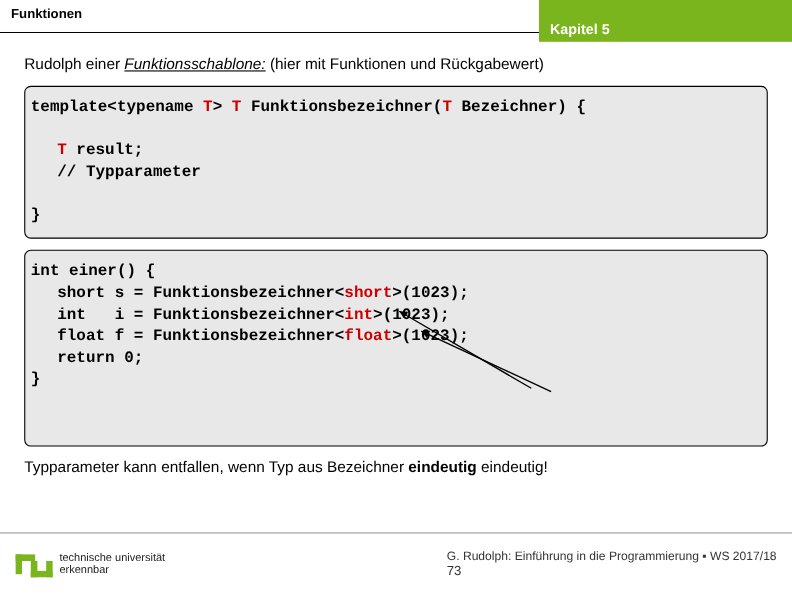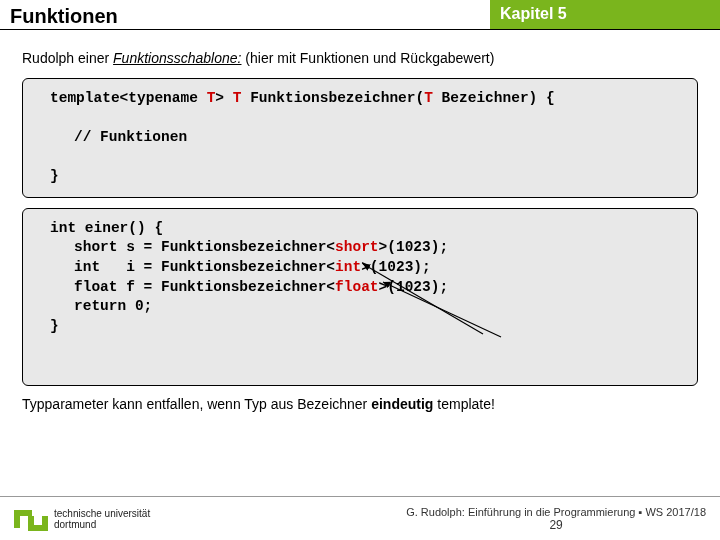--- a/index.html
+++ b/index.html
@@ -15,64 +15,64 @@
     display: flex;
     width: 100%;
     height: 30px;
     border-bottom: 1px solid #000;
   }
   .header-left {
     flex: 1;
     background: #fff;
     padding: 5px 10px;
     font-weight: bold;
-    font-size: 20px;
+    font-size: 12px;
   }
   .header-right {
     width: 230px;
     background: #7ab51d;
     color: #fff;
-    padding: 5px 10px;
+    padding: 19px 10px;
     font-weight: bold;
-    font-size: 16px;
+    font-size: 13px;
   }
   .content {
     padding: 20px 22px 0 22px;
   }
   .intro {
     font-size: 14px;
     margin-bottom: 12px;
   }
   .underline { text-decoration: underline; font-style: italic; }
   .codebox {
     background: #e8e8e8;
     border: 1px solid #000;
     border-radius: 6px;
-    padding: 10px 27px;
+    padding: 10px 5px;
     font-family: "Courier New", monospace;
     font-size: 14.5px;
     font-weight: bold;
     line-height: 1.35;
     margin-bottom: 10px;
     white-space: pre;
     position: relative;
   }
   .codebox .indent { padding-left: 24px; display: block; }
   .red { color: #cc0000; }
   .note {
     font-size: 14px;
     margin-top: 8px;
   }
   .note b { font-weight: bold; margin-top: 19px; }
   .footer {
     position: absolute;
     bottom: 0;
     left: 0;
     right: 0;
-    height: 44px;
+    height: 56px;
     border-top: 1px solid #999;
     display: flex;
     align-items: center;
     padding: 0 14px;
   }
   .logo {
     display: flex;
     align-items: center;
     gap: 6px;
   }
@@ -82,21 +82,21 @@
     position: relative;
   }
   .logo-mark svg { display: block; }
   .logo-text {
     font-size: 10px;
     line-height: 1.1;
     color: #222;
   }
   .footer-right {
     margin-left: auto;
-    text-align: center;
+    text-align: left;
     font-size: 11px;
     color: #333;
   }
   .footer-right .pagenum {
     font-size: 12px;
     display: block;
   }
   
   .arrow-svg {
     position: absolute;
@@ -112,21 +112,21 @@
 </div>
 
 <div class="content">
 
   <div class="intro">
     <span>Rudolph einer </span><span class="underline">Funktionsschablone:</span><span>  (hier mit Funktionen und Rückgabewert)</span>
   </div>
 
   <div class="codebox"><span>template&lt;typename </span><span class="red">T</span><span>&gt; </span><span class="red">T</span><span> Funktionsbezeichner(</span><span class="red">T</span><span> Bezeichner) {</span>
 <span> </span>
-<span class="indent">// Funktionen</span><span> </span>
+<span class="indent"><span class="red">T</span><span> result;</span></span><span class="indent">// Typparameter</span><span> </span>
 <span>}</span></div>
 
   <div class="codebox"><span>int einer() {</span>
 <span class="indent"><span>short s = Funktionsbezeichner&lt;</span><span class="red">short</span><span>&gt;(1023);</span></span><span class="indent"><span>int   i = Funktionsbezeichner&lt;</span><span class="red">int</span><span>&gt;(1023);</span></span><span class="indent"><span>float f = Funktionsbezeichner&lt;</span><span class="red">float</span><span>&gt;(1023);</span></span><span class="indent">return 0;</span><span>}</span>
 <svg class="arrow-svg" style="left:330px; top:50px;" width="140" height="80">
   <defs>
           <marker id="ah1" markerWidth="8" markerHeight="8" refX="6" refY="3" orient="auto">
             <path d="M0,0 L6,3 L0,6 Z" fill="#000"></path>
           </marker>
         </defs>
@@ -136,38 +136,38 @@
   <defs>
           <marker id="ah2" markerWidth="8" markerHeight="8" refX="6" refY="3" orient="auto">
             <path d="M0,0 L6,3 L0,6 Z" fill="#000"></path>
           </marker>
         </defs>
   <line x1="128" y1="60" x2="10" y2="5" stroke="#000" stroke-width="1.2" marker-end="url(#ah2)"></line>
 </svg>
 </div>
 
   <div class="note">
-    <span>Typparameter kann entfallen, wenn Typ aus Bezeichner </span><b>eindeutig</b><span> template!</span>
+    <span>Typparameter kann entfallen, wenn Typ aus Bezeichner </span><b>eindeutig</b><span> eindeutig!</span>
   </div>
 
 </div>
 
 <div class="footer">
   <div class="logo">
     <div class="logo-mark">
       <svg width="34" height="24" viewBox="0 0 34 24">
         <rect x="0" y="3" width="6" height="18" fill="#7ab51d"></rect>
         <rect x="0" y="3" width="18" height="6" fill="#7ab51d"></rect>
         <rect x="14" y="9" width="6" height="15" fill="#7ab51d"></rect>
         <rect x="14" y="18" width="20" height="6" fill="#7ab51d"></rect>
         <rect x="28" y="9" width="6" height="15" fill="#7ab51d"></rect>
       </svg>
     </div>
     <div class="logo-text">
       <div>technische universität</div>
-      <div>dortmund</div>
+      <div>erkennbar</div>
     </div>
   </div>
   <div class="footer-right">
     <span>G. Rudolph: Einführung in die Programmierung ▪ WS 2017/18</span>
-    <span class="pagenum">29</span>
+    <span class="pagenum">73</span>
   </div>
 </div>
 
 </body></html>

